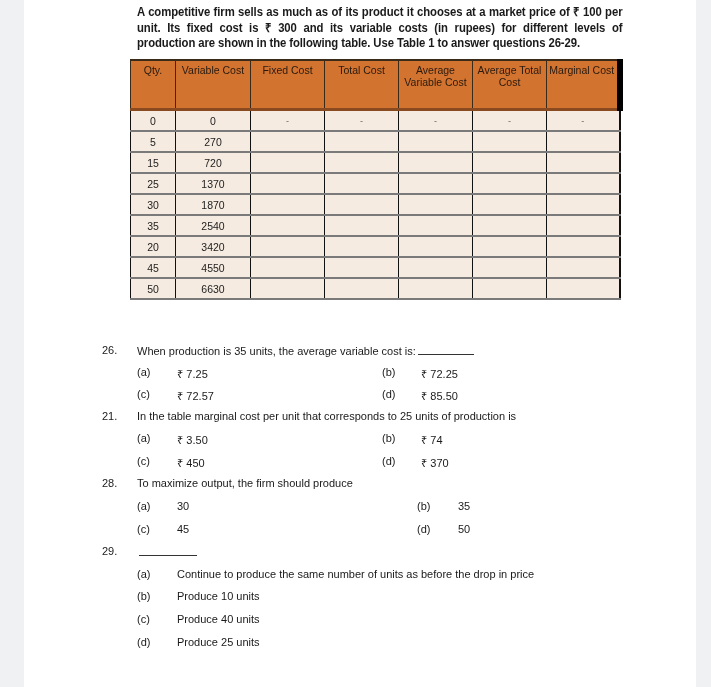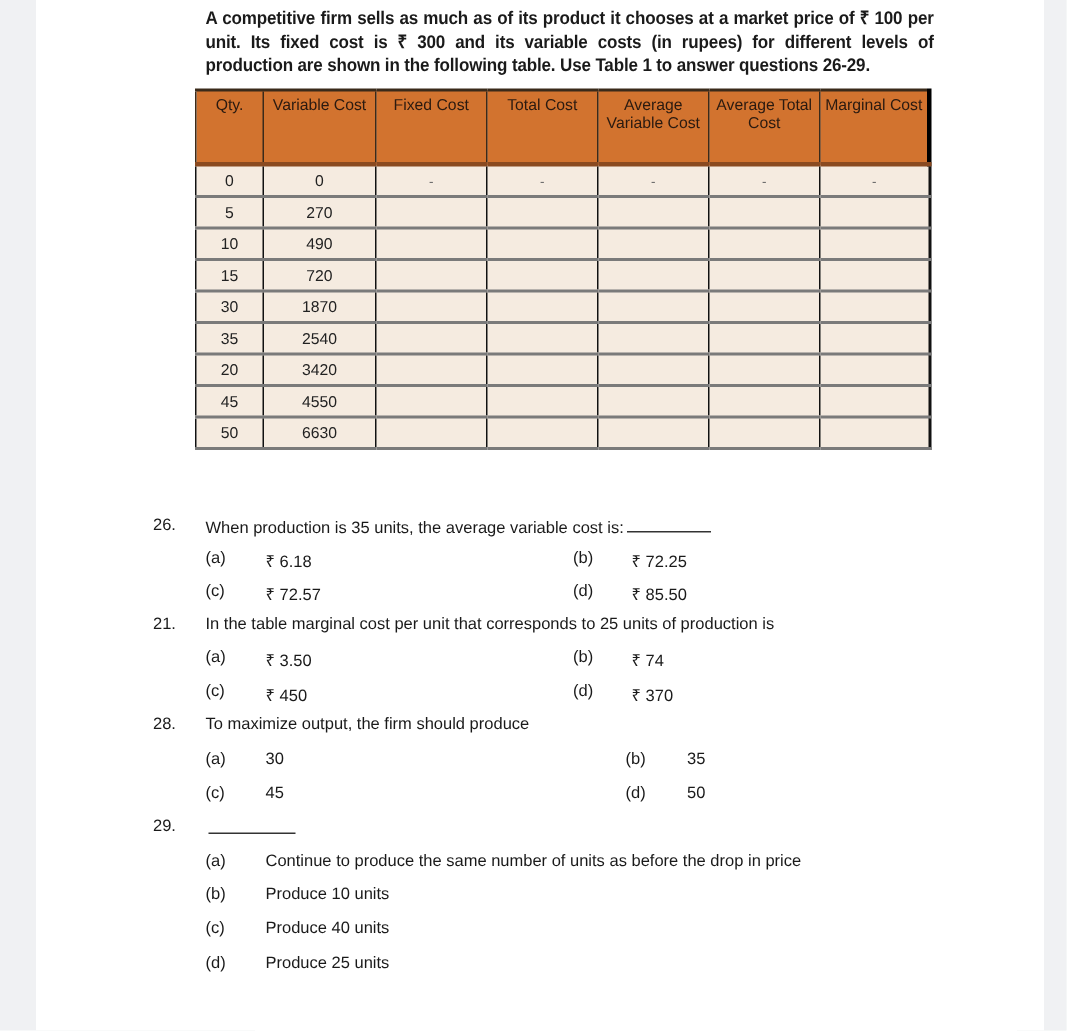--- a/index.html
+++ b/index.html
@@ -27,21 +27,21 @@
       border-collapse: collapse; table-layout: fixed;
       font-size: 10.5px;
     }
     table.costs th {
       background: #d2732f; color: #2a1a10; font-weight: normal;
       vertical-align: top; text-align: center; padding: 3px 2px 0 2px;
       height: 44px; line-height: 12px;
       border-left: 1px solid #3a2a1a; border-top: 2px solid #3a2a1a;
       border-bottom: 3px solid #8a4a20;
     }
-    table.costs th:last-child { border-right: 3px solid #000000; }
+    table.costs th:last-child { border-right: 6px solid #000000; }
     table.costs td {
       background: #f5ebe0; text-align: center; height: 19px; padding: 0;
       border-left: 1px solid #111; border-bottom: 2px solid #7a7a7a;
       color: #222;
     }
     table.costs td:last-child { border-right: 2px solid #111; }
     table.costs td.dash { color: #666; font-size: 9px; }
     .q {
       position: absolute; font-size: 11px; color: #1a1a1a;
     }
@@ -96,31 +96,31 @@
       <tr>
         <td>5</td>
         <td>270</td>
         <td></td>
         <td></td>
         <td></td>
         <td></td>
         <td></td>
       </tr>
       <tr>
-        <td>10</td>
-        <td>490</td>
-        <td></td>
-        <td></td>
-        <td></td>
-        <td></td>
-        <td></td>
-      </tr>
-      <tr>
         <td>15</td>
         <td>720</td>
+        <td></td>
+        <td></td>
+        <td></td>
+        <td></td>
+        <td></td>
+      </tr>
+      <tr>
+        <td>25</td>
+        <td>1370</td>
         <td></td>
         <td></td>
         <td></td>
         <td></td>
         <td></td>
       </tr>
       <tr>
         <td>30</td>
         <td>1870</td>
         <td></td>
@@ -167,21 +167,21 @@
       </tr>
     </tbody>
 </table>
 
 <div class="q" style="top:344px;left:0;width:711px;">
   <span class="qnum">26.</span>
   <span class="qtext"><span>When production is 35 units, the average variable cost is:</span><span class="blank"></span></span>
 </div>
 <div class="q" style="top:366px;left:0;width:711px;">
   <span class="opt-label" style="left:137px">(a)</span>
-  <span class="opt-val" style="left:177px">₹ 6.18</span>
+  <span class="opt-val" style="left:177px">₹ 7.25</span>
   <span class="opt-label" style="left:382px">(b)</span>
   <span class="opt-val" style="left:421px">₹ 72.25</span>
 </div>
 <div class="q" style="top:388px;left:0;width:711px;">
   <span class="opt-label" style="left:137px">(c)</span>
   <span class="opt-val" style="left:177px">₹ 72.57</span>
   <span class="opt-label" style="left:382px">(d)</span>
   <span class="opt-val" style="left:421px">₹ 85.50</span>
 </div>
 

